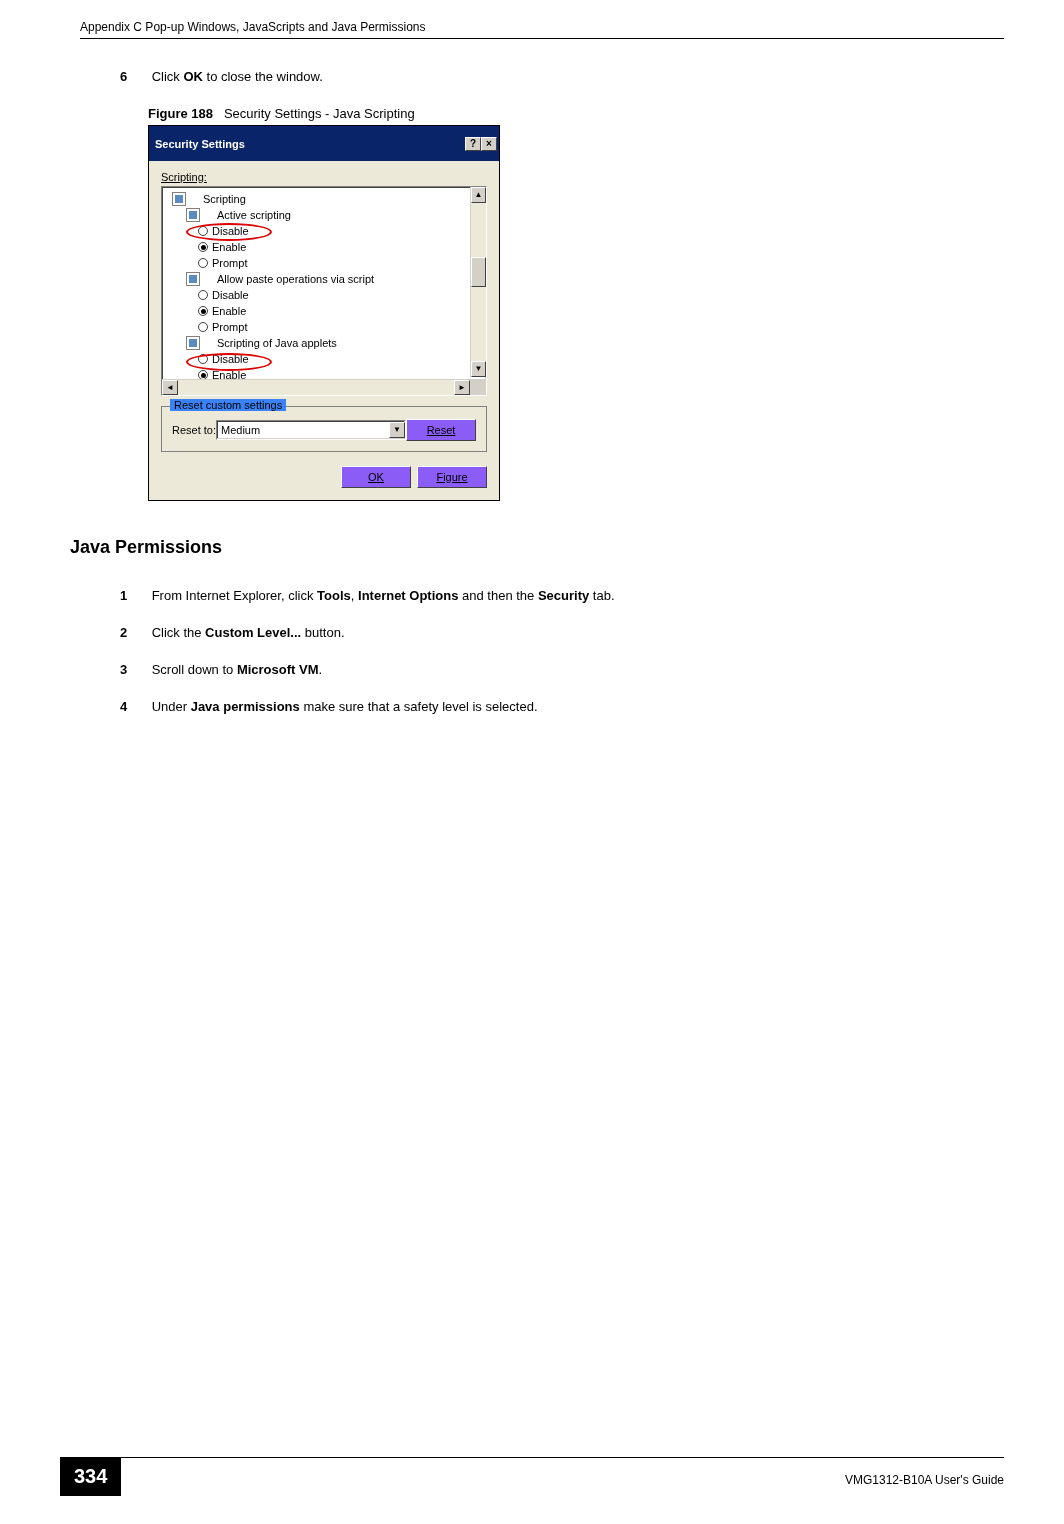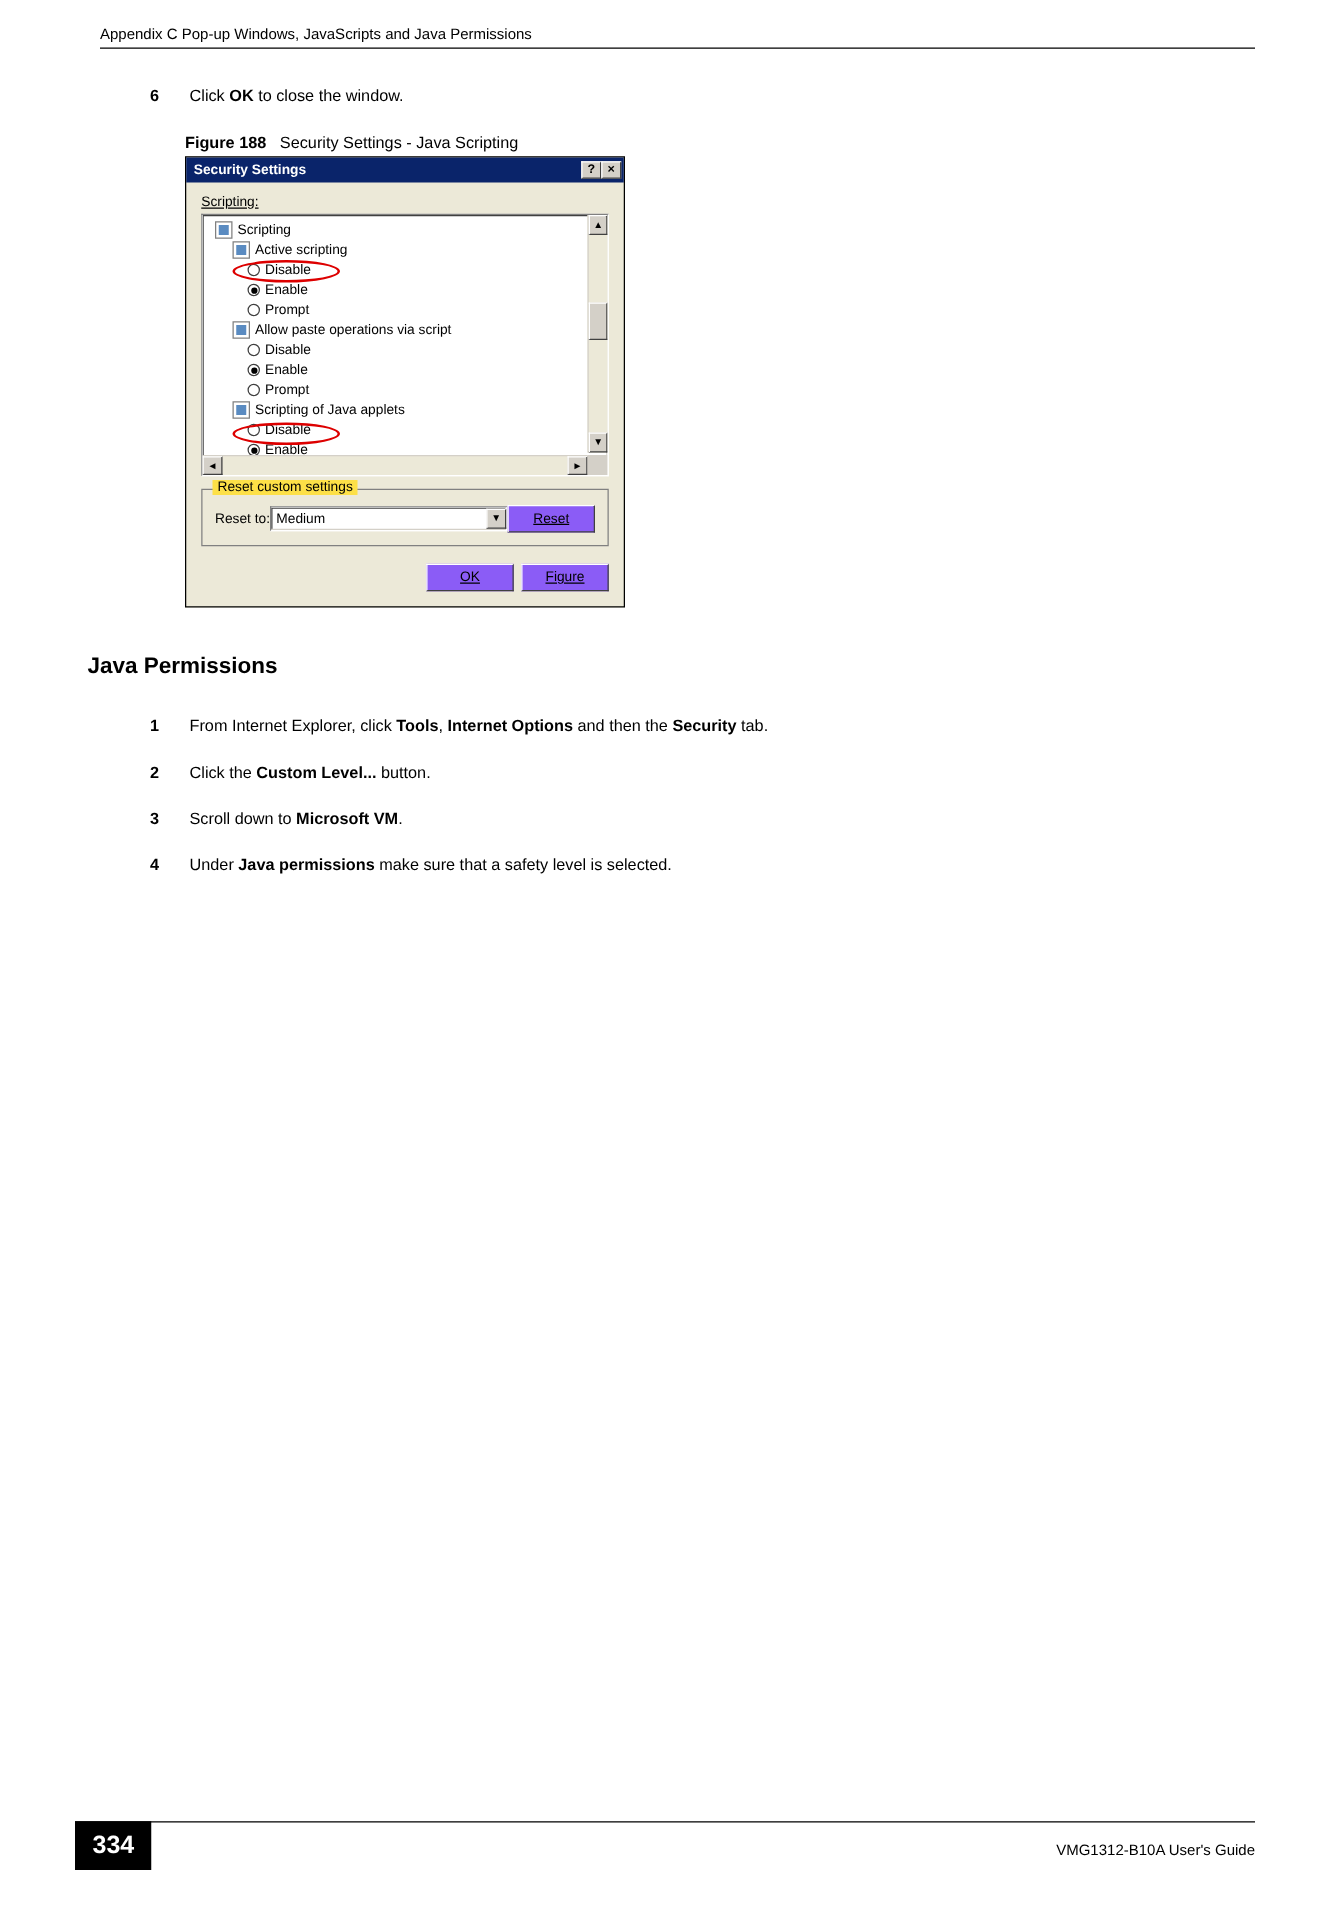--- a/index.html
+++ b/index.html
@@ -47,21 +47,21 @@
       font-family: Tahoma, sans-serif;
       font-size: 11px;
     }
     .titlebar {
       background: #0a246a;
       color: #fff;
       display: flex;
       justify-content: space-between;
       align-items: center;
       padding: 2px 2px 2px 6px;
-      height: 20px;
+      height: 35px;
     }
     .titlebar-text { font-weight: bold; font-size: 11px; }
     .titlebar-btns { display: flex; gap: 0; }
     .titlebar-btn {
       width: 16px; height: 14px;
       background: #d4d0c8;
       border: 1px solid #fff;
       border-right-color:#404040; border-bottom-color:#404040;
       font-size: 10px; line-height: 11px;
       text-align: center; font-weight: bold; color:#000;
@@ -72,21 +72,21 @@
       background: #fff;
       border: 1px solid #808080;
       border-right-color:#fff; border-bottom-color:#fff;
       box-shadow: inset -1px -1px 0 #d4d0c8, inset 1px 1px 0 #404040;
       padding: 4px 0 2px 0;
       position: relative;
       height: 210px;
       overflow: hidden;
     }
     .tree-content { padding-left: 10px; }
-    .tree-node { display:flex; align-items:center; gap:4px; height:16px; }
+    .tree-node { display:flex; align-items:center; gap:17px; height:16px; }
     .doc-icon {
       display:inline-block; width:14px; height:14px;
       border:1px solid #808080; background:#fff; position:relative;
     }
     .doc-icon:after {
       content:""; position:absolute; left:2px; top:2px;
       width:8px; height:8px; background:#5a8bc1;
     }
     .radio-row { display:flex; align-items:center; gap:4px; height:16px; padding-left:26px; }
     .radio {
@@ -122,21 +122,21 @@
       border:1px solid #fff; border-right-color:#404040; border-bottom-color:#404040;
       font-size:8px; text-align:center; line-height:13px;
     }
     .corner {
       position:absolute; right:0; bottom:0; width:16px; height:16px; background:#d4d0c8;
     }
     .fieldset {
       border:1px solid #808080; margin-top:10px; padding:12px 10px 10px 10px; position:relative;
     }
     .fieldset-legend {
-      position:absolute; top:-8px; left:8px; background:#fde047; padding:0 4px;
+      position:absolute; top:-8px; left:8px; background:#3b82f6; padding:0 4px;
     }
     .reset-row { display:flex; align-items:center; gap:0; }
     .reset-label { white-space:nowrap; }
     .dropdown {
       flex:1; height:20px; background:#fff;
       border:1px solid #808080; border-right-color:#fff; border-bottom-color:#fff;
       box-shadow: inset -1px -1px 0 #d4d0c8, inset 1px 1px 0 #404040;
       display:flex; align-items:center; justify-content:space-between; padding:0 0 0 4px;
     }
     .dd-btn {

